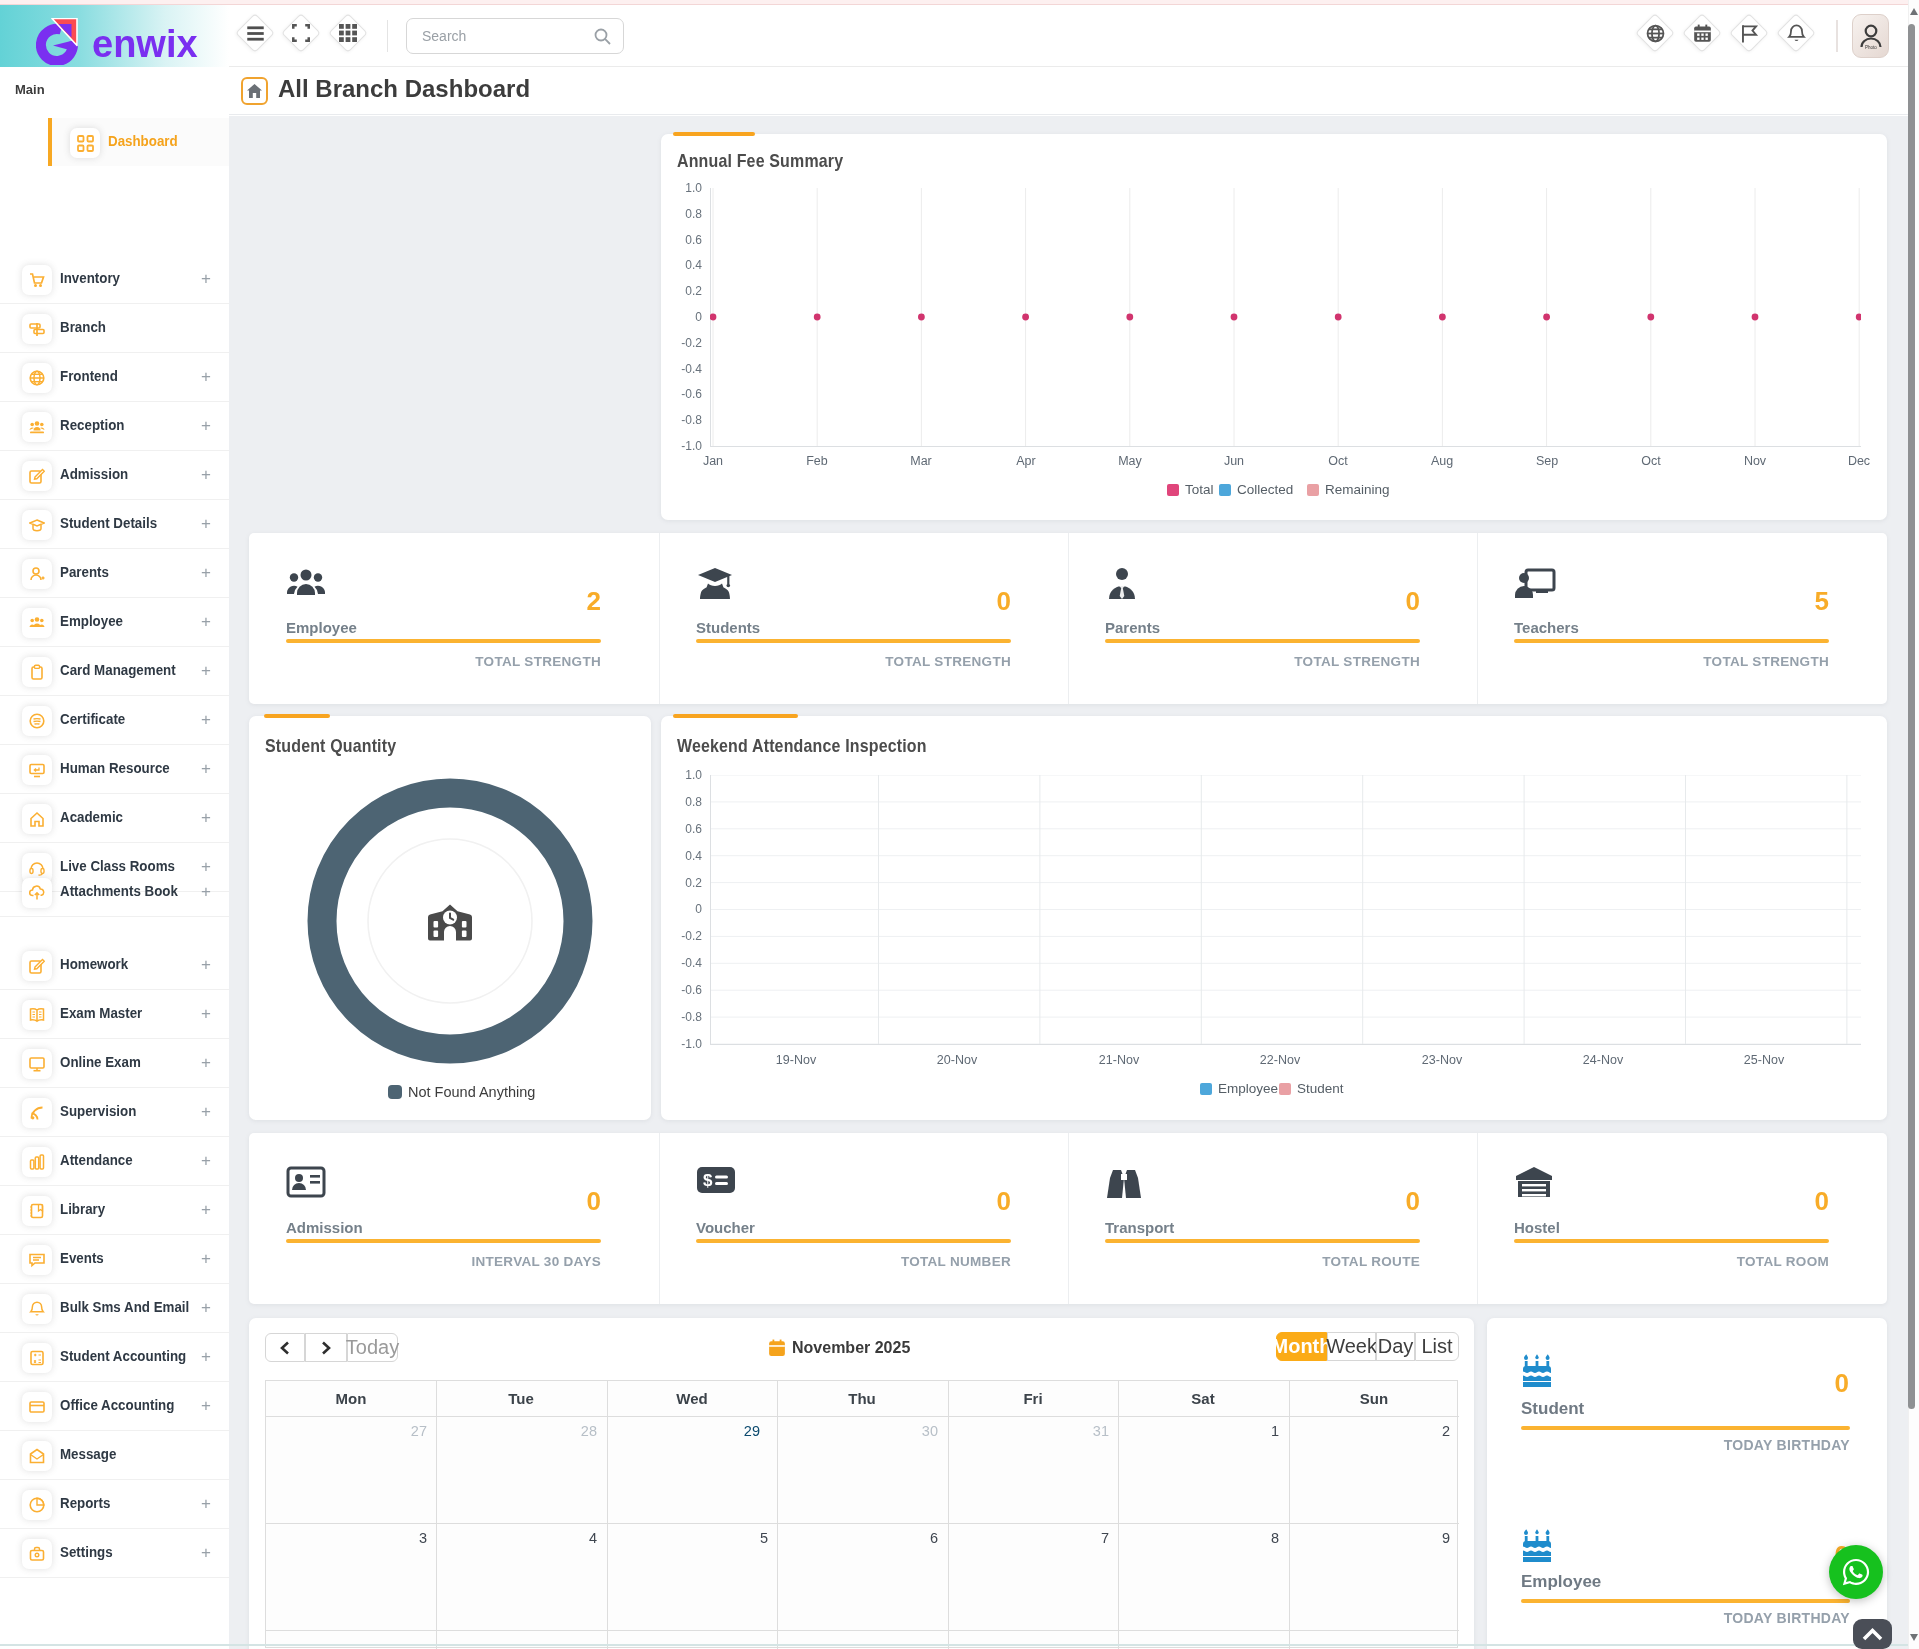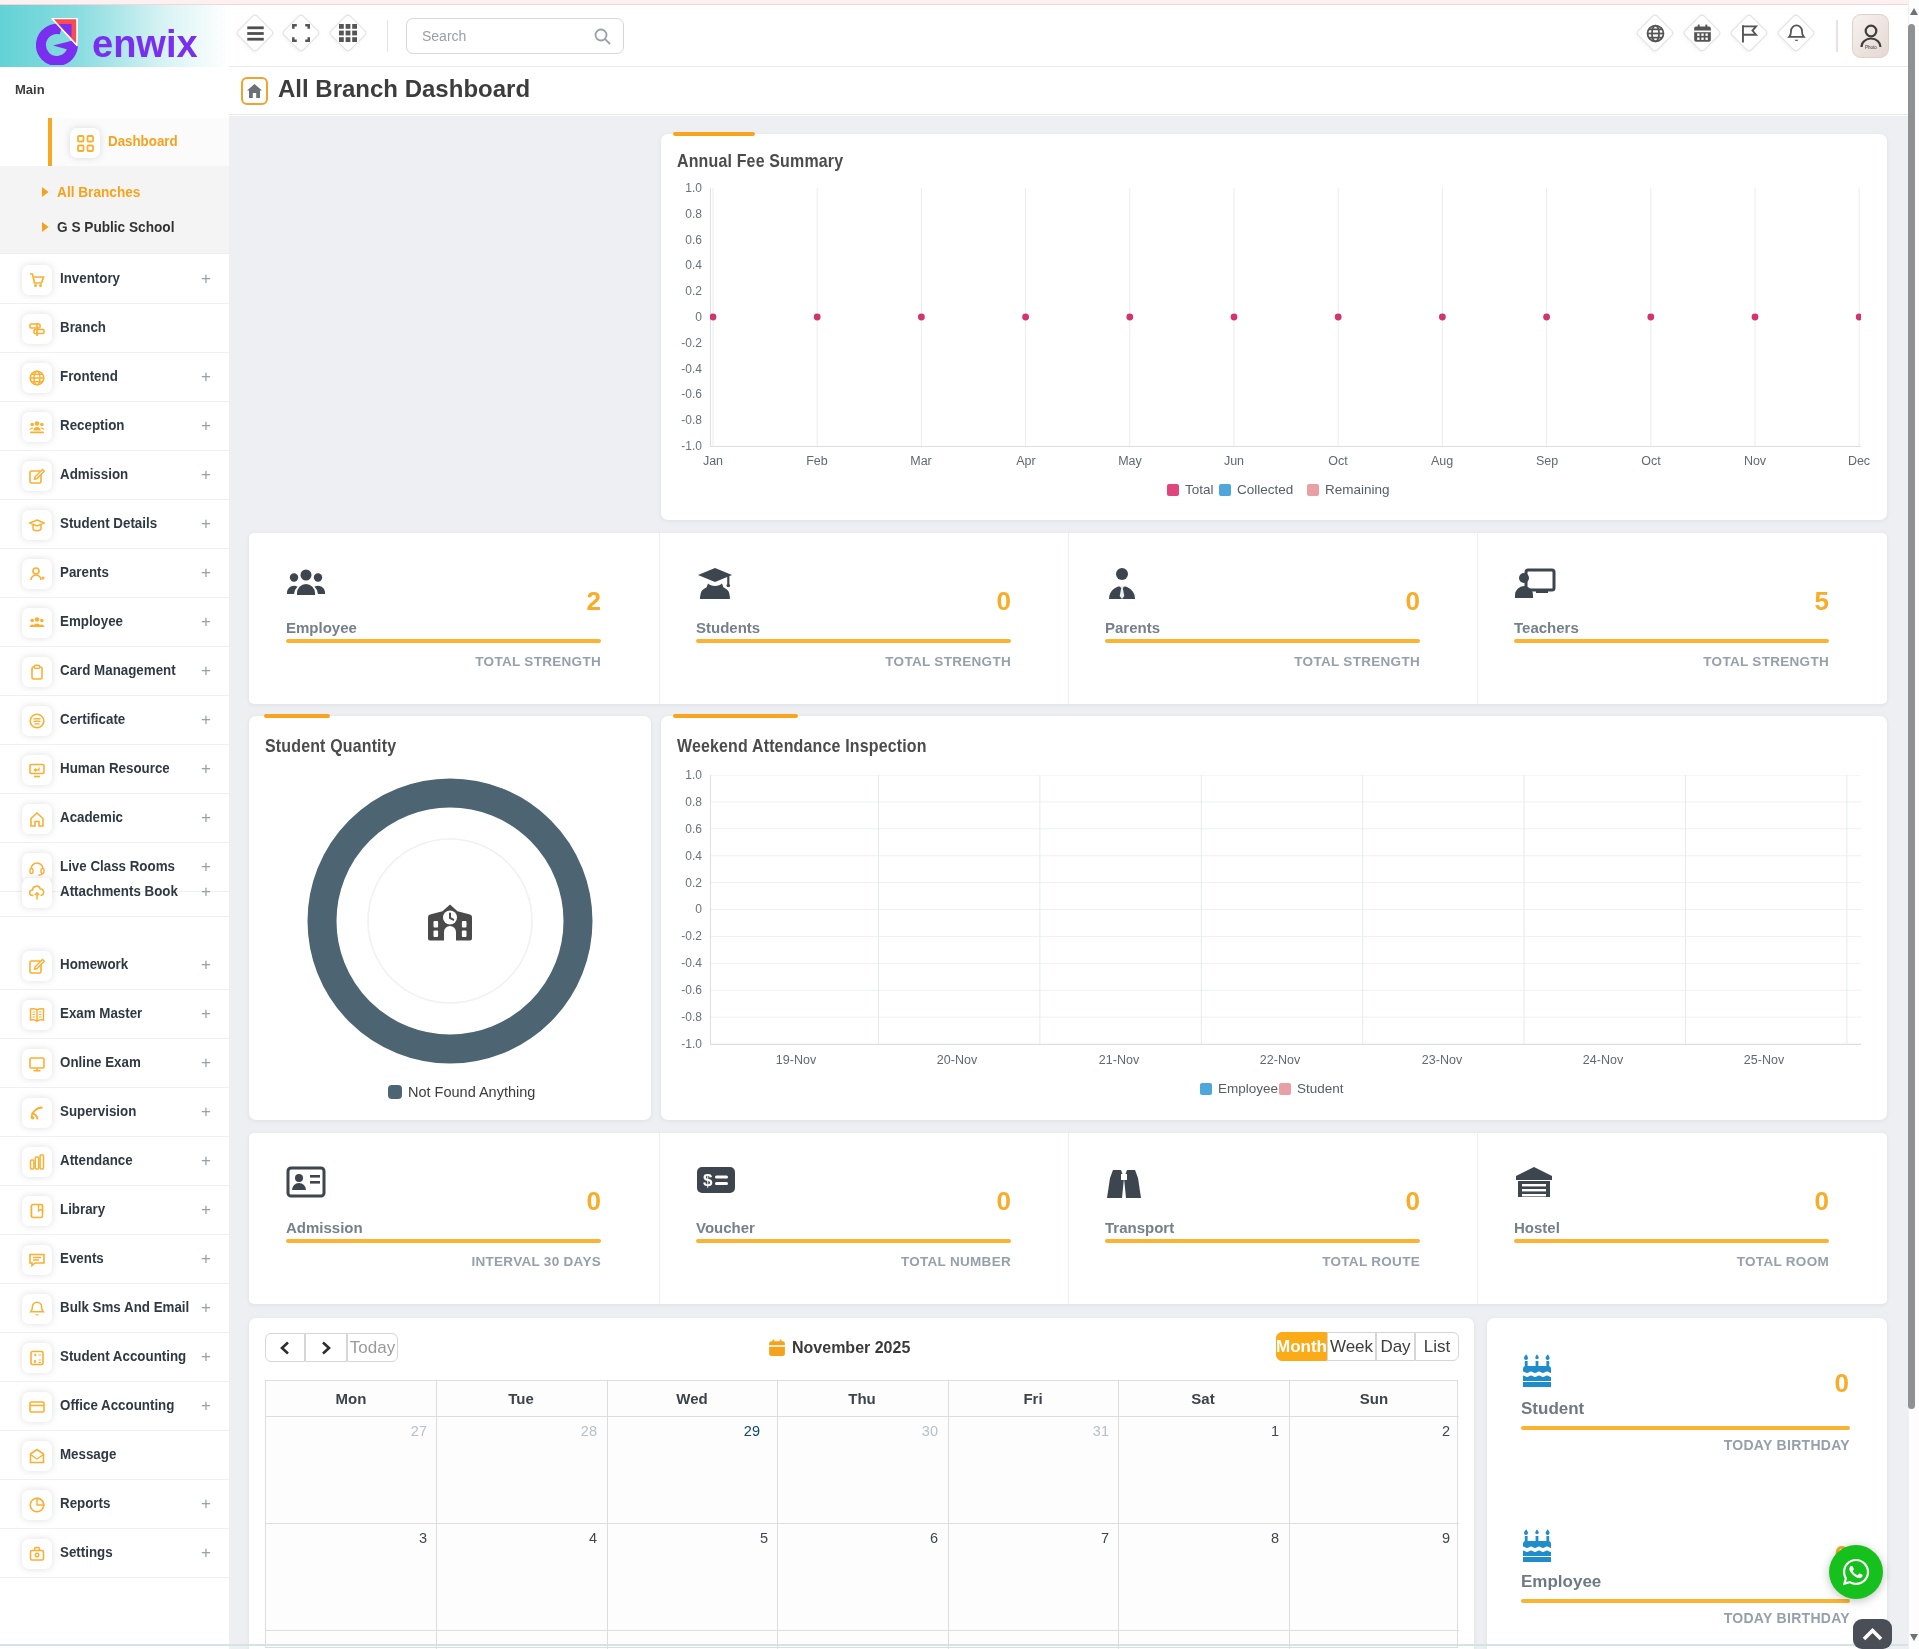--- a/index.html
+++ b/index.html
@@ -63,21 +63,21 @@
 .scol { position:absolute; top:0; height:100%; }
 .sline { position:absolute; height:4px; background:#fbb331; border-radius:2px; }
 .snum { position:absolute; font-size:26px; font-weight:bold; color:#f8ac28; text-align:right; }
 .slab { position:absolute; font-size:15px; font-weight:bold; color:#75808a; }
 .scap { position:absolute; font-size:13.5px; font-weight:bold; color:#95a0ab; text-align:right; letter-spacing:.3px; }
 .sicon { position:absolute; }
 .sdiv { position:absolute; top:0; width:1px; height:100%; background:#eceef0; }
 
 
 .fcbtn { position:absolute; height:29px; background:#fff; border:1px solid #d6d6d6; color:#3e3e3e;
-  font-size:17px; display:flex; align-items:center; justify-content:center; }
+  font-size:20px; display:flex; align-items:center; justify-content:center; }
 .fch { position:absolute; font-size:15px; font-weight:bold; color:#3c434a; text-align:center; }
 .dnum { position:absolute; font-size:14.5px; text-align:right; }
 </style>
 </head>
 <body>
 <div id="stage">
   <div id="topstrip" class="abs"></div>
 
   <div id="topbar" class="abs">
     <div id="logozone"></div>
@@ -206,24 +206,20 @@
             <g fill="none" stroke="#fbaf32" stroke-width="1.8">
               <rect x="1" y="1" width="5.5" height="5.5" rx="1"></rect>
               <rect x="10.5" y="1" width="5.5" height="5.5" rx="1"></rect>
               <rect x="1" y="10.5" width="5.5" height="5.5" rx="1"></rect>
               <rect x="10.5" y="10.5" width="5.5" height="5.5" rx="1"></rect>
             </g>
           </svg>
         </div>
       <div class="mtxt">Dashboard</div>
       <div class="plus" style="top:12px">–</div>
-    </div>
-    <div id="submenu">
-      <div class="subitem" style="top:18px;color:#f5a31c"><span class="subarrow"></span>All Branches</div>
-      <div class="subitem" style="top:53px"><span class="subarrow"></span>G S Public School</div>
     </div>
     <div class="mitem" style="top:187px">
         <div class="ibox">
           <svg width="16" height="16" viewBox="0 0 16 16">
             <path d="M1 2 h2.5 l2 9 h7 l2-6 H5" fill="none" stroke="#fbaf32" stroke-width="1.7"></path>
             <circle cx="6.5" cy="13.5" r="1.5" fill="#fbaf32"></circle>
             <circle cx="11.5" cy="13.5" r="1.5" fill="#fbaf32"></circle>
           </svg>
         </div>
         <div class="mtxt">Inventory</div>

